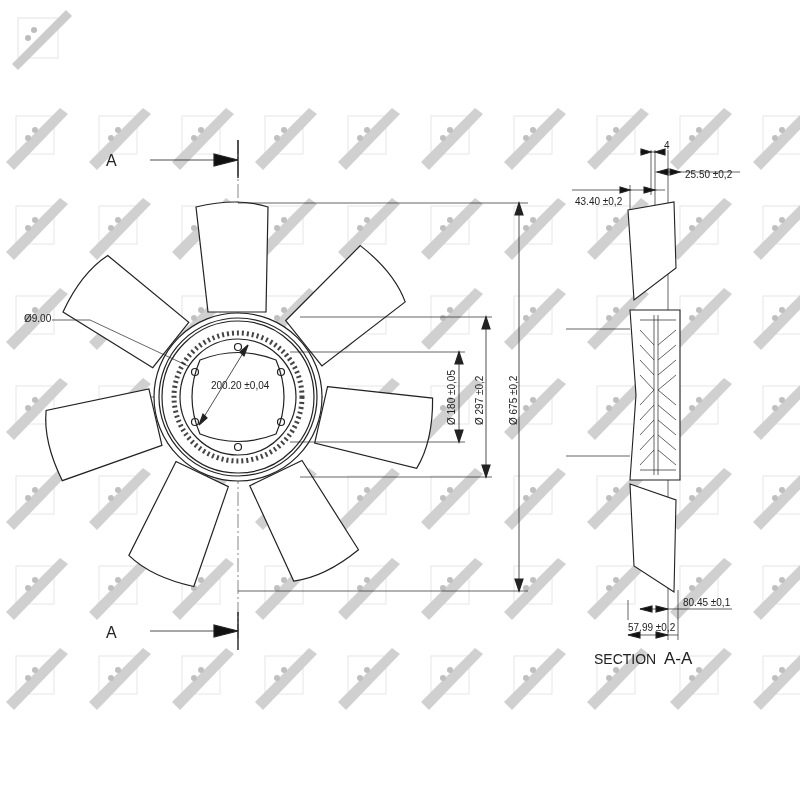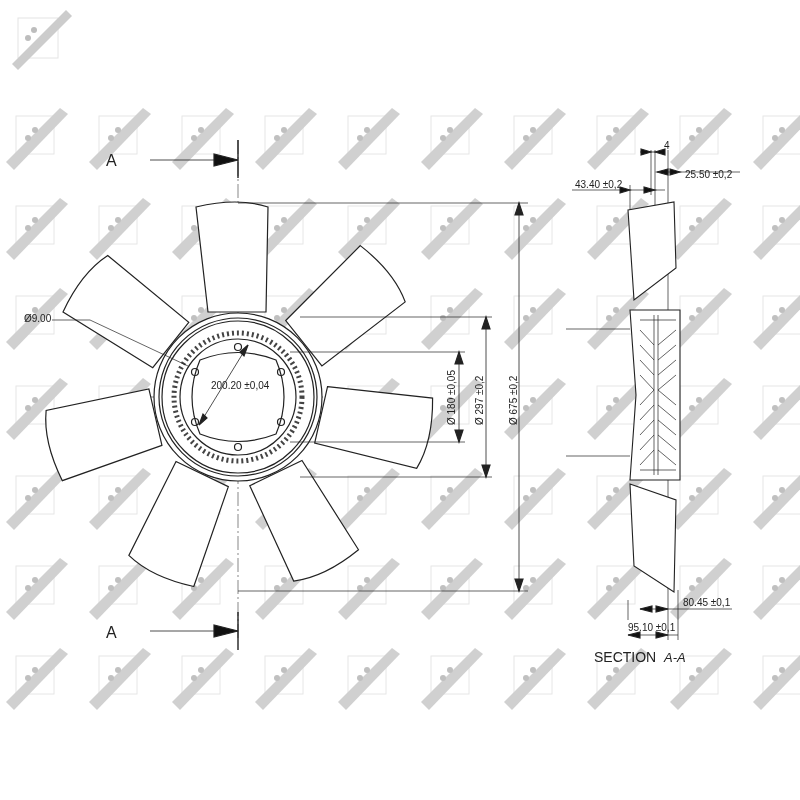--- a/index.html
+++ b/index.html
@@ -2,21 +2,21 @@
 <html><head>
 <meta charset="utf-8">
 <style>
   html,body{margin:0;padding:0;background:#fff;}
   body{width:800px;height:800px;position:relative;overflow:hidden;font-family:"Liberation Sans",sans-serif;}
   svg{position:absolute;left:0;top:0;}
   .lbl{position:absolute;font-size:10px;color:#222;white-space:nowrap;font-family:"Liberation Sans",sans-serif;}
   .lbl.big{font-size:16px;}
   .lbl.vert{transform:rotate(-90deg);transform-origin:left top;}
   .section-title{position:absolute;font-size:14px;color:#222;}
-  .section-title .aa{font-size:13px;font-style:italic;}
+  .section-title .aa{font-size:17px;}
 </style>
 </head>
 <body>
 
 <svg width="800" height="800" viewBox="0 0 800 800">
 
   <g fill="#cfcfcf" stroke="#e2e2e2">
     <g id="wm">
       <rect x="18" y="18" width="40" height="40" fill="none" stroke="#e4e4e4" stroke-width="1"></rect>
       <path d="M12 64 L66 10 L72 16 L18 70 Z" fill="#cccccc" stroke="none"></path>
@@ -213,20 +213,20 @@
 <div class="lbl big" style="left:106px;top:152px;">A</div>
 <div class="lbl big" style="left:106px;top:624px;">A</div>
 <div class="lbl" style="left:24px;top:313px;text-align:center;">Ø9.00</div>
 <div class="lbl" style="left:211px;top:380px;">200.20  ±0,04</div>
 <div class="lbl vert" style="left:446px;top:425px;">Ø  180  ±0,05</div>
 <div class="lbl vert" style="left:474px;top:425px;">Ø  297  ±0,2</div>
 <div class="lbl vert" style="left:508px;top:425px;">Ø  675  ±0,2</div>
 
 <div class="lbl" style="left:664px;top:140px;">4</div>
 <div class="lbl" style="left:685px;top:169px;">25.50  ±0,2</div>
-<div class="lbl" style="left:575px;top:179px;">43.40  ±0,2</div>
+<div class="lbl" style="left:575px;top:196px;">43.40  ±0,2</div>
 <div class="lbl" style="left:683px;top:597px;">80.45  ±0,1</div>
-<div class="lbl" style="left:628px;top:622px;">95.10  ±0,1</div>
+<div class="lbl" style="left:628px;top:622px;">57.99  ±0,2</div>
 
 <div class="section-title" style="left:594px;top:649px;">
   <span>SECTION</span>&nbsp;
   <span class="aa">A-A</span>
 </div>
 
 </body></html>

